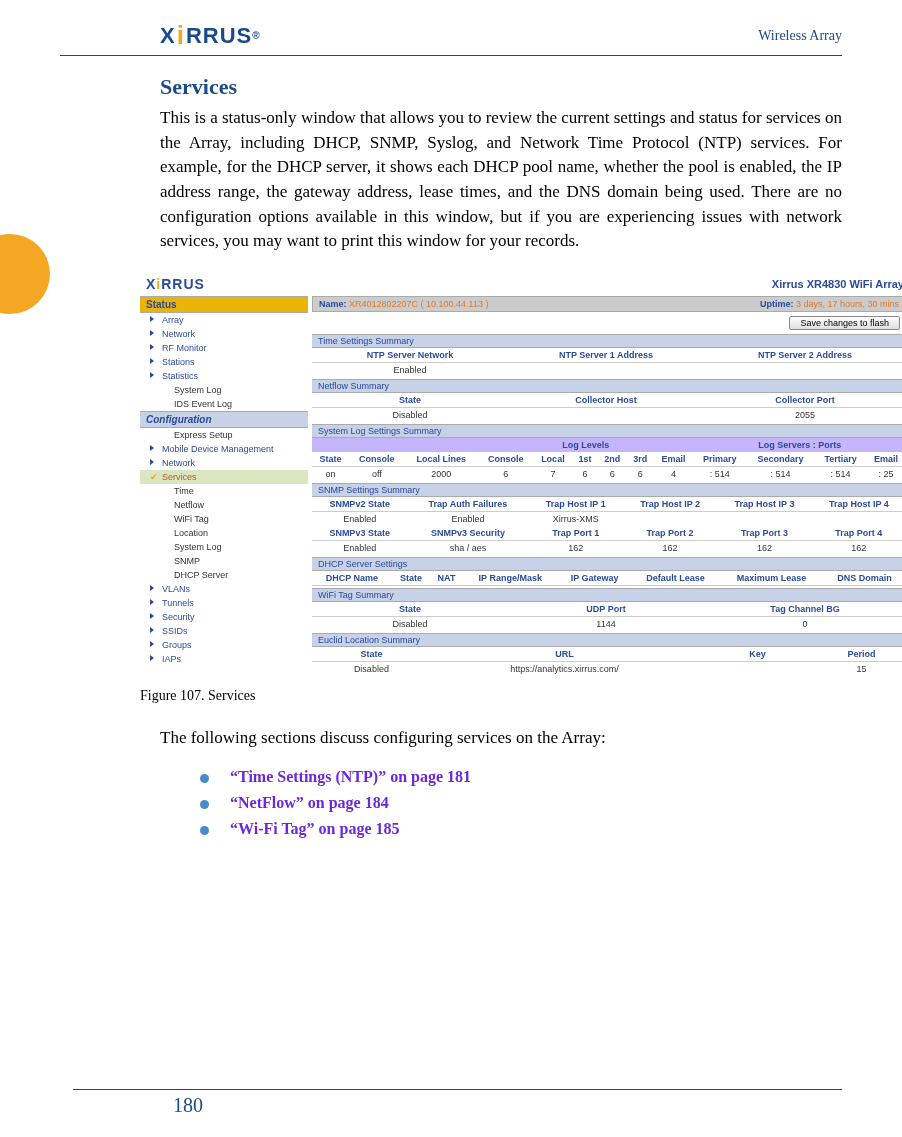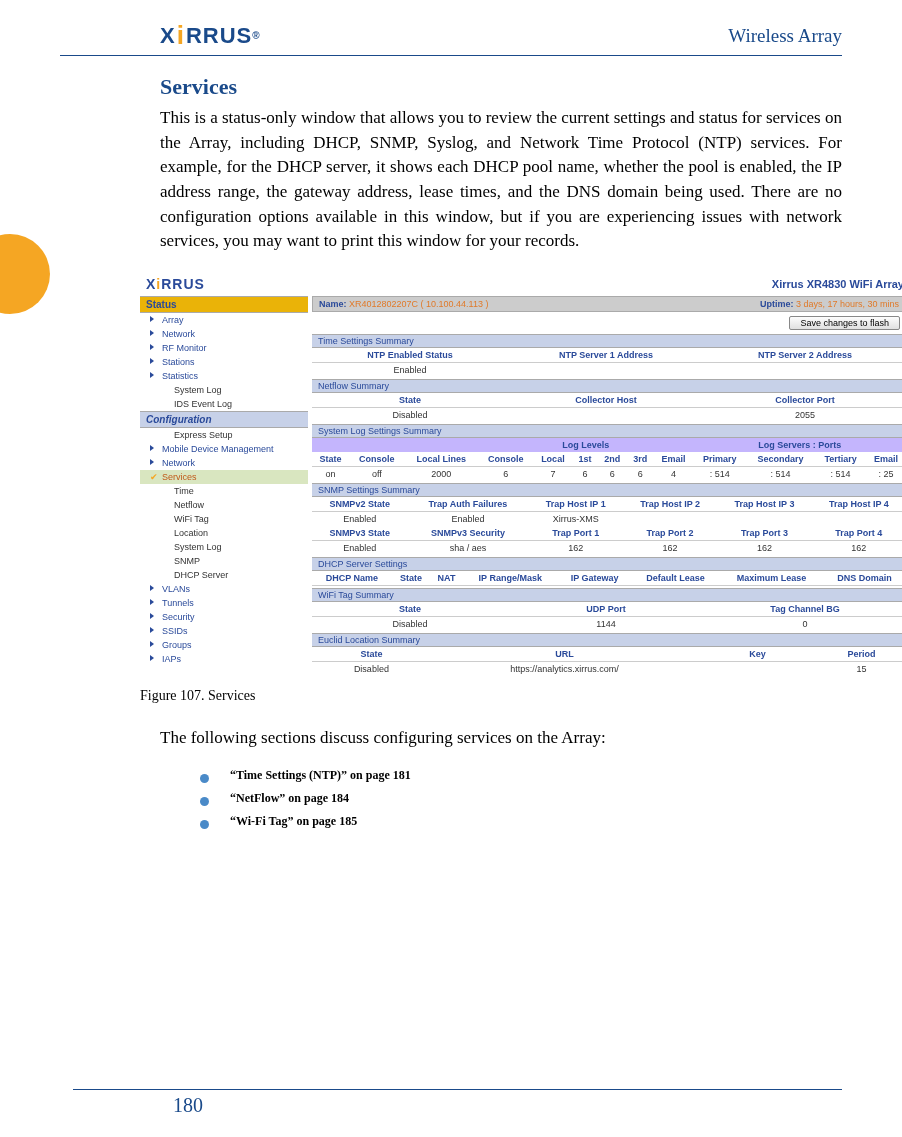--- a/index.html
+++ b/index.html
@@ -31,21 +31,21 @@
   .doc-header {
     display: flex;
     justify-content: space-between;
     align-items: center;
     border-bottom: 1px solid #1a4a8a;
     padding: 0 0 4px 100px;
     margin-bottom: 18px;
   }
   .doc-header-title {
     color: #1a4a8a;
-    font-size: 19px;
+    font-size: 14px;
   }
   .xirrus-logo {
     display: inline-flex;
     align-items: center;
     font-family: Arial, sans-serif;
     font-weight: 900;
     font-size: 22px;
     letter-spacing: 1px;
     color: #1a4a8a;
   }
@@ -72,24 +72,24 @@
     font-size: 14px;
     font-family: 'Palatino Linotype', Georgia, serif;
     margin: 10px 0 22px 80px;
   }
   .bullets { margin: 10px 0 0 140px; }
   .bullets li {
     list-style: none;
     position: relative;
     padding-left: 30px;
     margin-bottom: 8px;
-    color: #000000;
+    color: #6d28d9;
     font-weight: bold;
     font-family: 'Palatino Linotype', Georgia, serif;
-    font-size: 12px;
+    font-size: 16px;
   }
   .bullets li::before {
     content: "";
     position: absolute;
     left: 0; top: 6px;
     width: 9px; height: 9px;
     border-radius: 50%;
     background: #4a8ac8;
   }
   .footer {
@@ -283,21 +283,21 @@
           </div>
           <div class="save-row">
             <button class="save-btn">Save changes to flash</button>
           </div>
 
           <div class="panel">
             <div class="panel-h">Time Settings Summary</div>
             <table class="t">
                 <tbody>
                   <tr>
-              <th style="width:33%">NTP Enabled Status</th>
+              <th style="width:33%">NTP Server Network</th>
               <th style="width:33%">NTP Server 1 Address</th>
               <th>NTP Server 2 Address</th>
             </tr>
                   <tr>
               <td>Enabled</td>
                     <td></td>
                     <td></td>
             </tr>
                 </tbody>
               </table>

